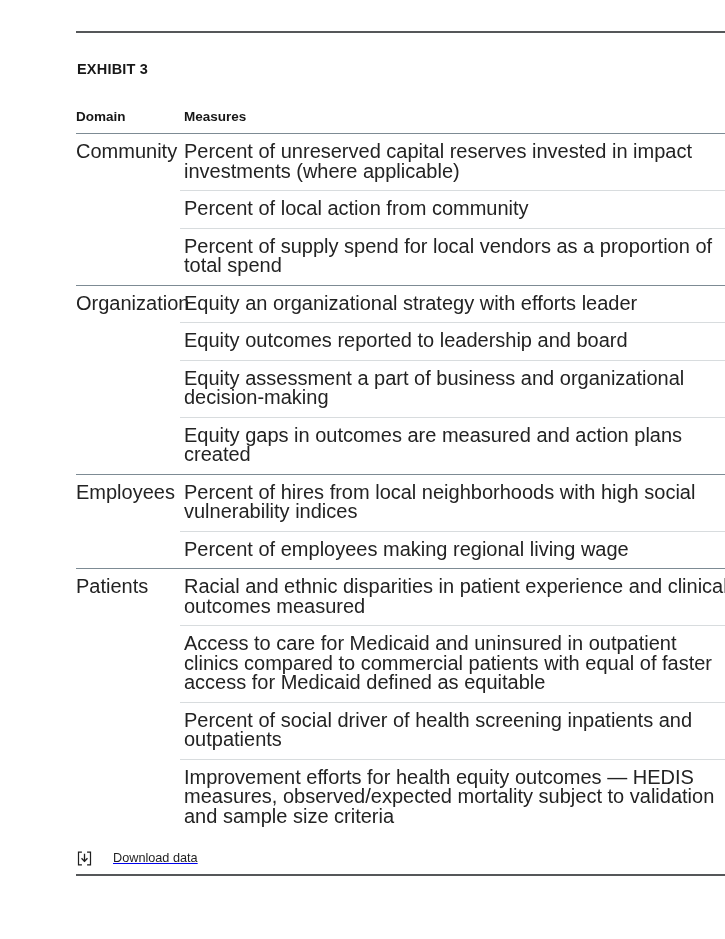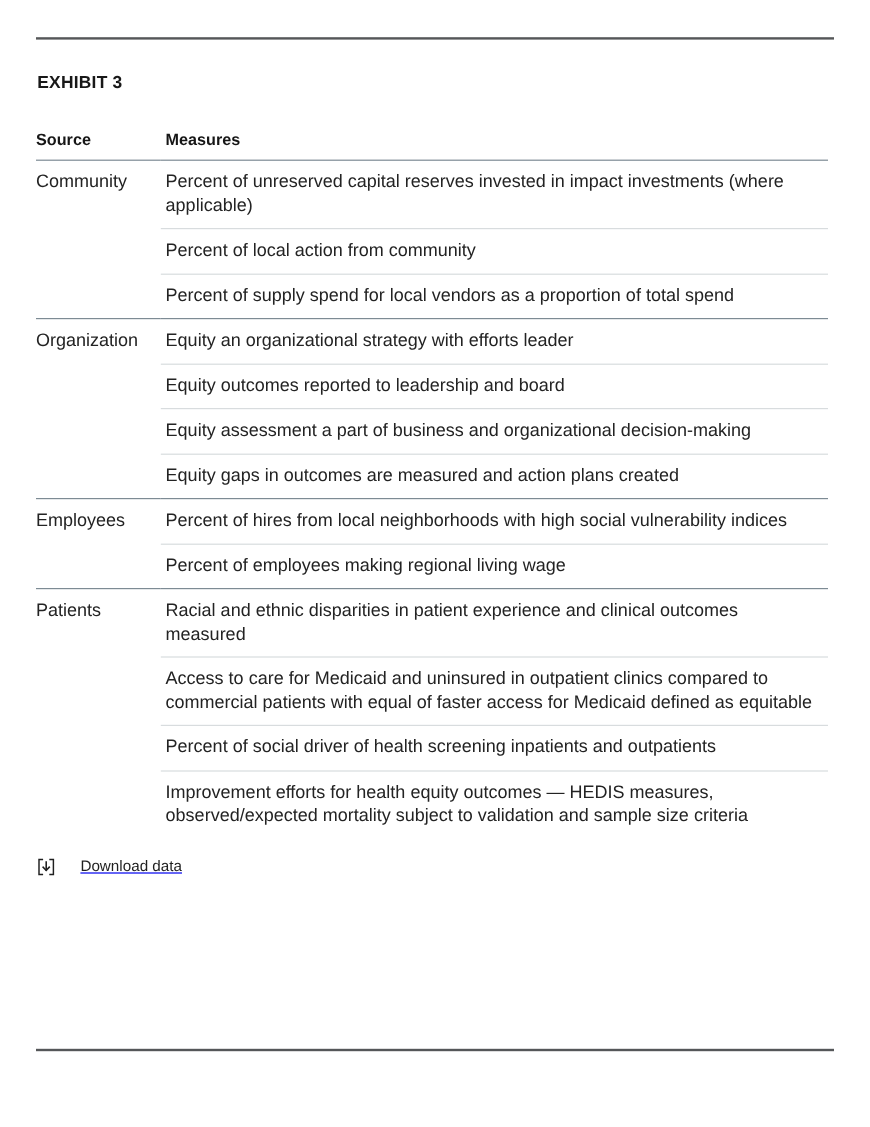--- a/index.html
+++ b/index.html
@@ -12,20 +12,21 @@
     height: 939px;
     font-family: "Liberation Sans", sans-serif;
     color: #1f1f1f;
     -webkit-font-smoothing: antialiased;
   }
   .page {
     position: relative;
     width: 621px;
     height: 939px;
     box-sizing: border-box;
+    margin-left: 46px;
   }
   .rule-top {
     position: absolute;
     left: 30px;
     top: 31px;
     width: 665px;
     height: 2px;
     background: #555759;
   }
   .rule-bottom {
@@ -74,21 +75,21 @@
     font-size: 13.5px;
     font-weight: bold;
     color: #161616;
     padding: 0 0 9px 0;
     vertical-align: bottom;
     border-bottom: 1.5px solid #7d8b94;
   }
   table.measures th.th-measure { padding-left: 4px; }
 
   table.measures td {
-    font-size: 15px;
+    font-size: 20px;
     line-height: 19.5px;
     color: #232323;
     vertical-align: top;
     padding: 8px 0 9px 0;
   }
   table.measures td.domain-cell {
     padding-right: 6px;
   }
   table.measures td.measure-cell {
     padding-left: 4px;
@@ -144,21 +145,21 @@
     <div class="exhibit-label">EXHIBIT 3</div>
 
 
     <table class="measures">
       <colgroup>
         <col class="c-domain">
         <col class="c-measure">
       </colgroup>
       <thead>
         <tr>
-          <th class="th-domain">Source</th>
+          <th class="th-domain">Domain</th>
           <th class="th-measure">Measures</th>
         </tr>
       </thead>
       <tbody>
 
         <tr class="group-start first-group">
           <td class="domain-cell" rowspan="3">Community</td>
           <td class="measure-cell">Percent of unreserved capital reserves invested in impact investments (where applicable)</td>
         </tr>
         <tr class="inner">

